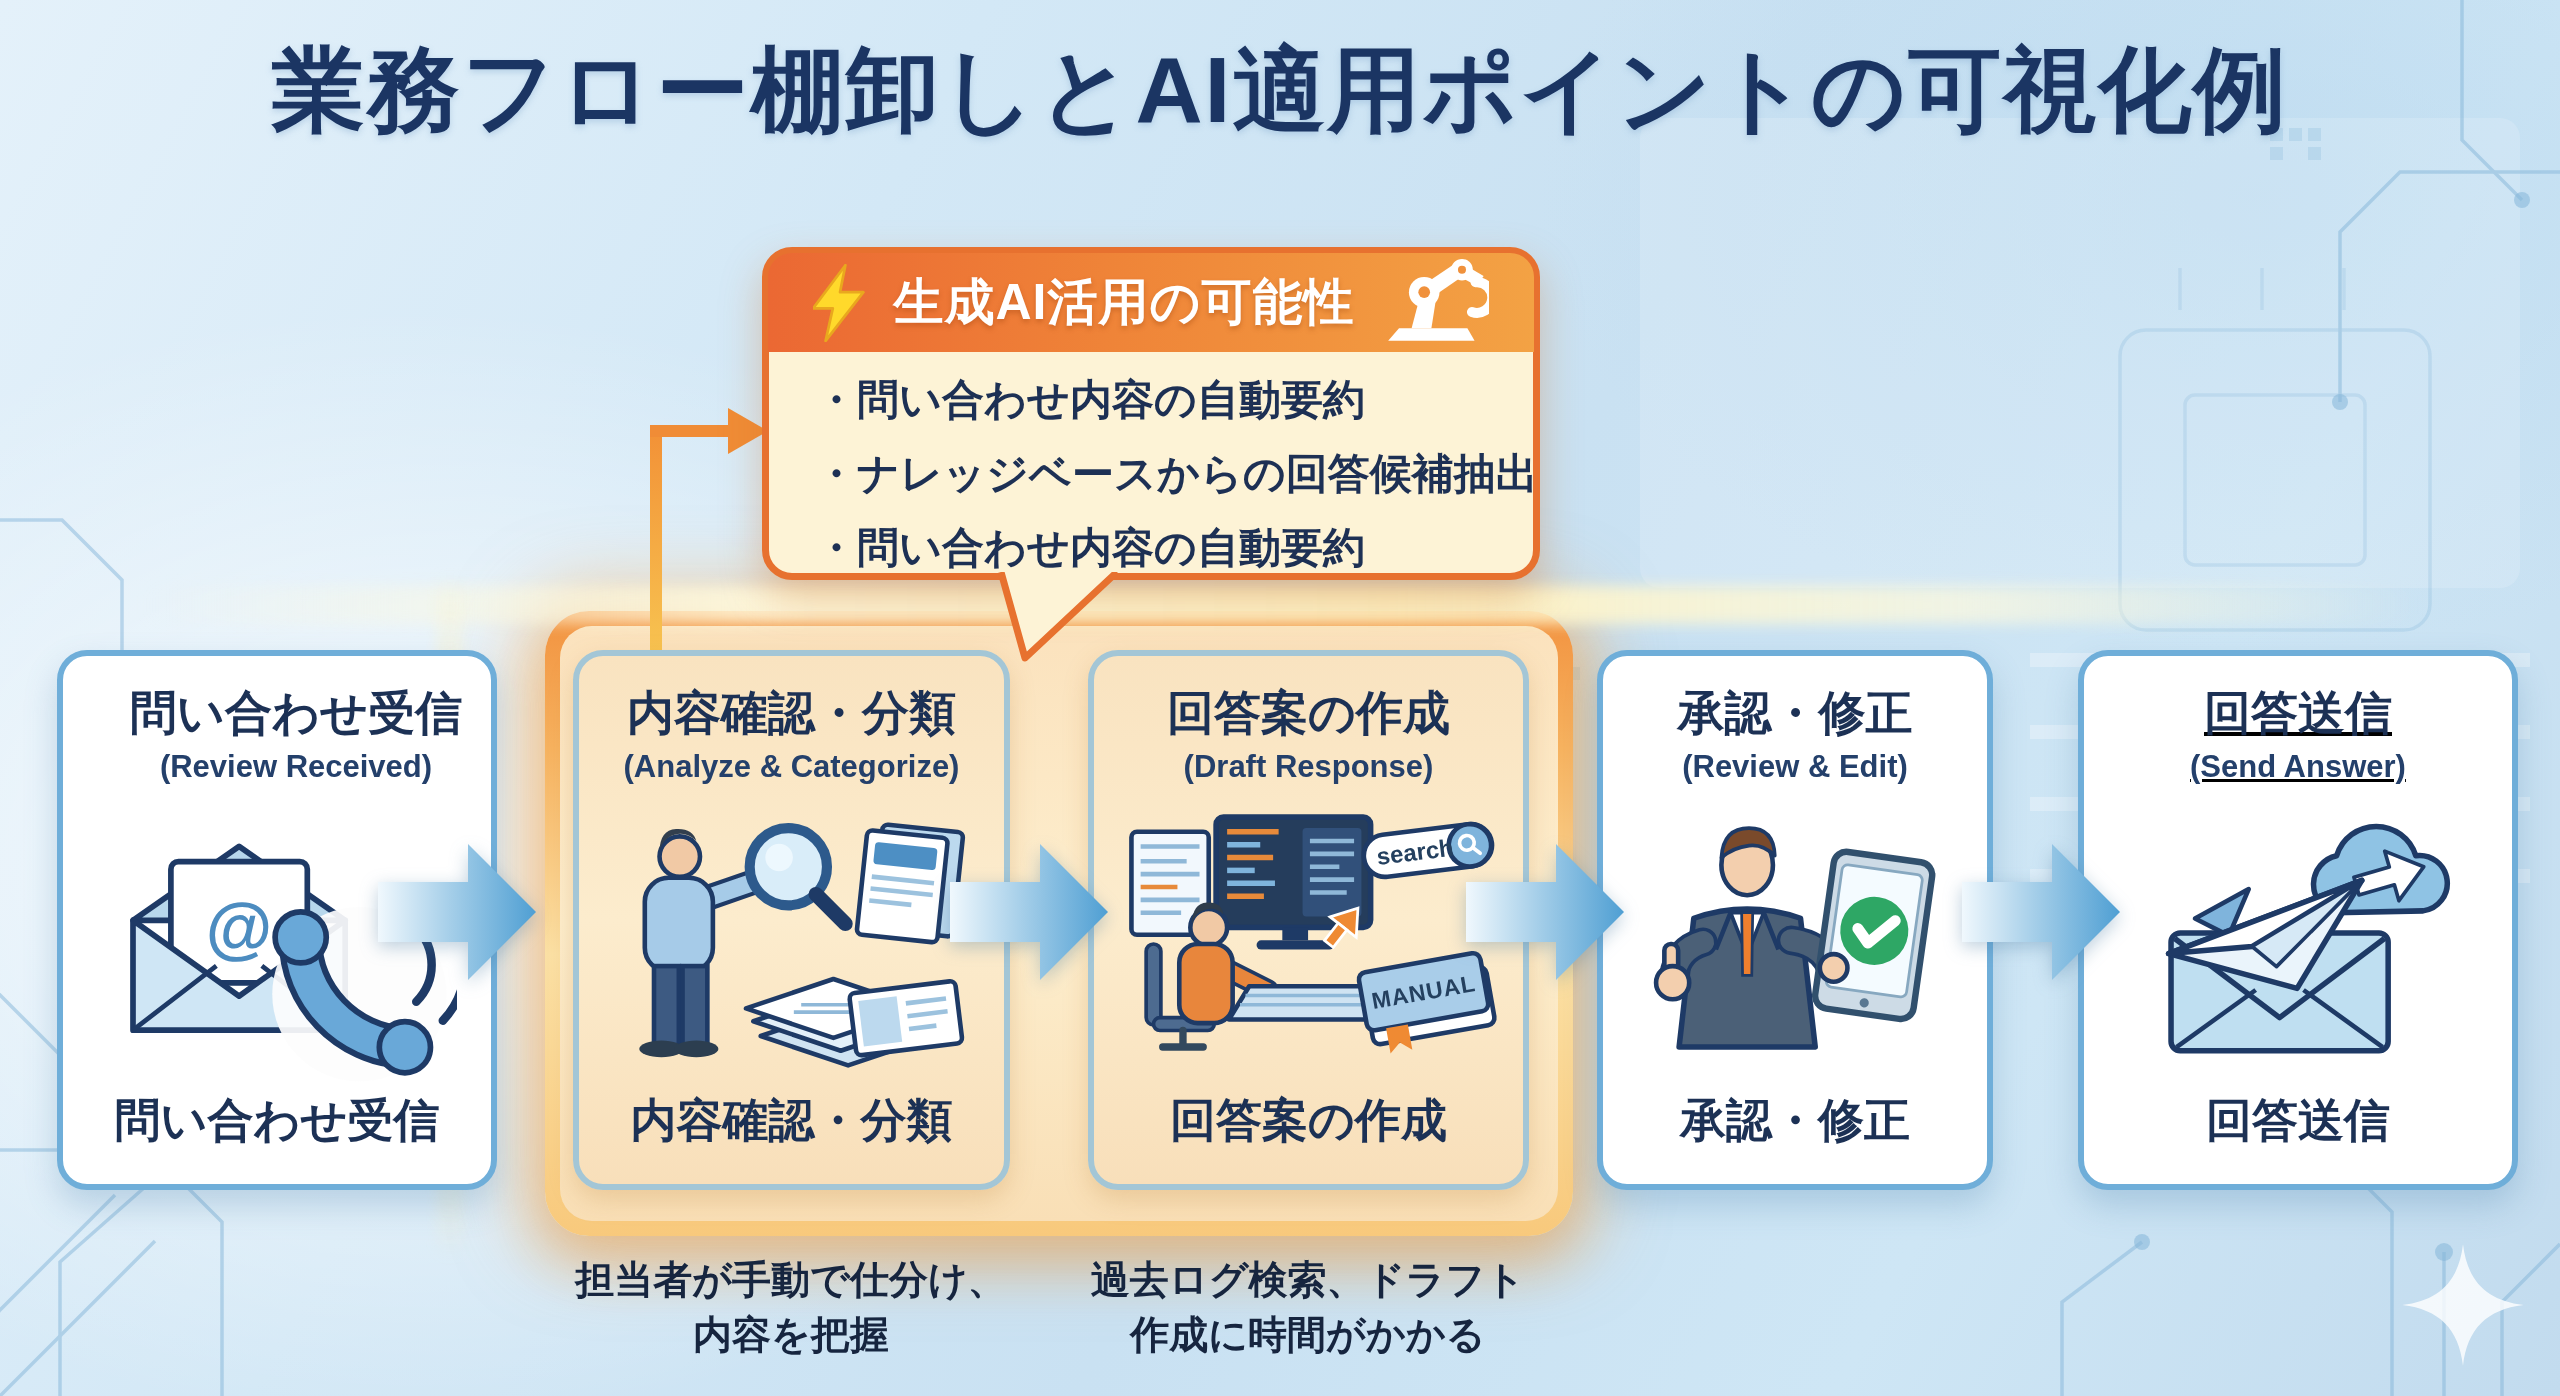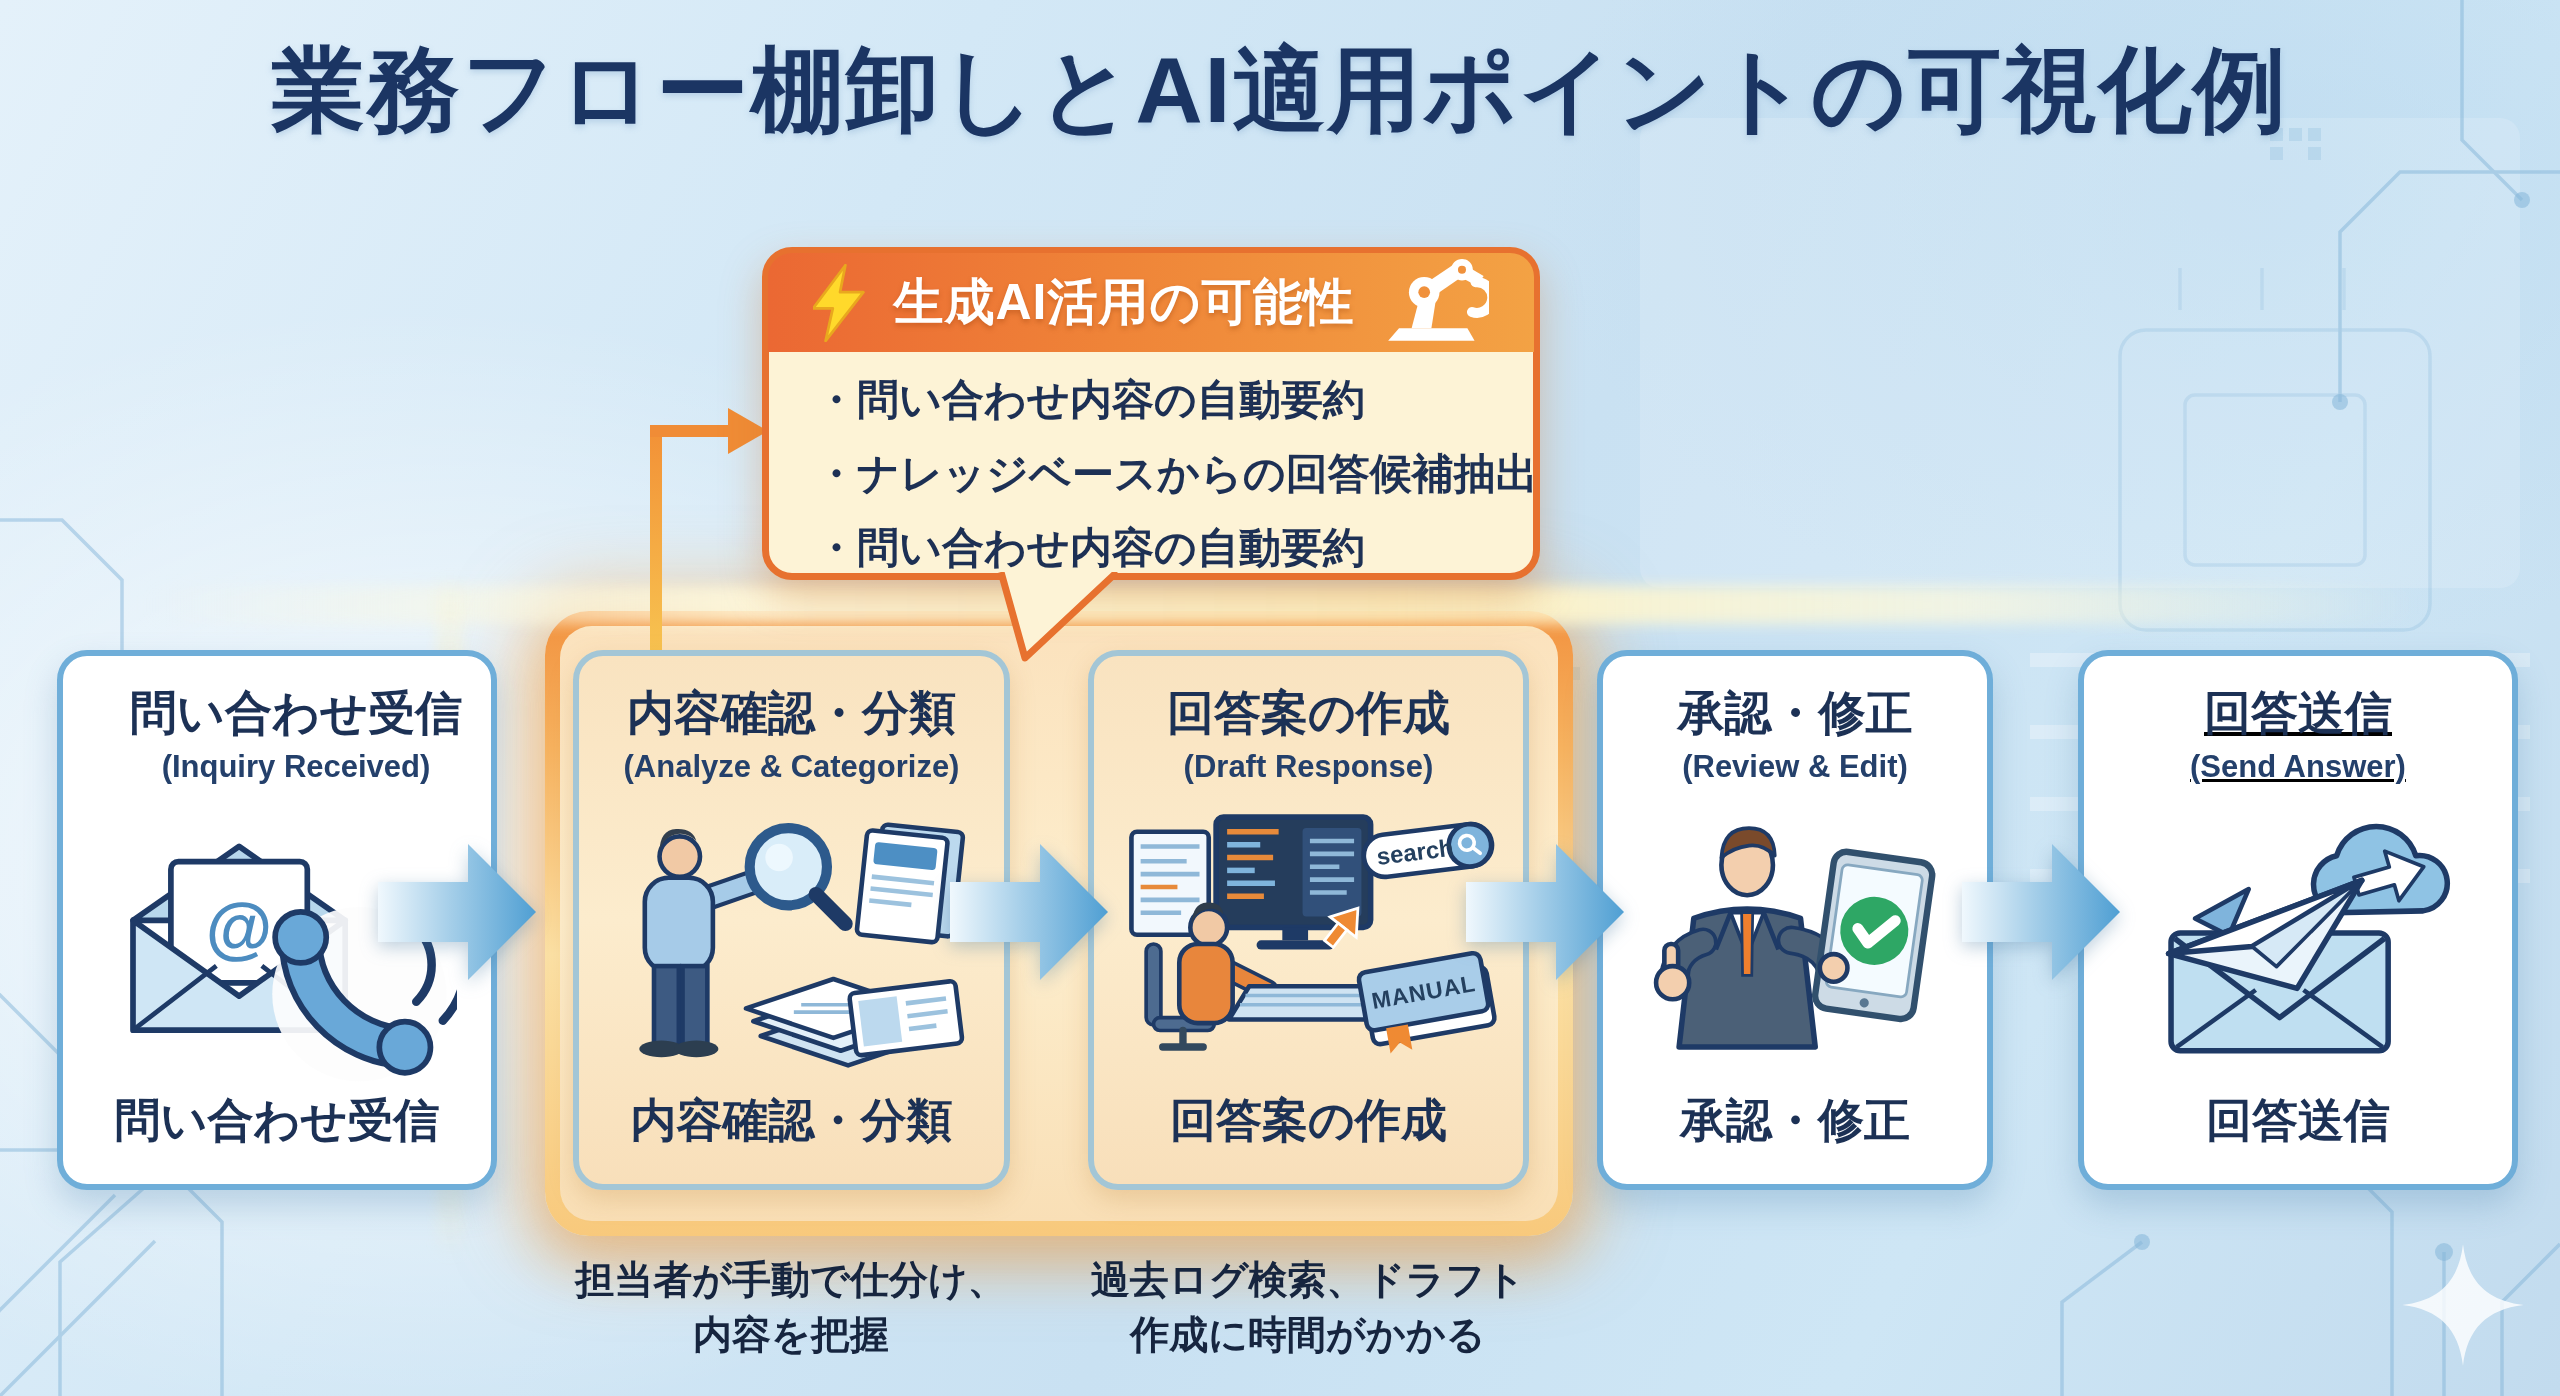--- a/index.html
+++ b/index.html
@@ -216,21 +216,21 @@
         <li>問い合わせ内容の自動要約</li>
       </ul>
     </div>
   </div>
   <svg class="callout-tail" width="130" height="96" viewBox="0 0 130 96">
     <path d="M6,0 L30,86 L122,0" fill="#fdf3d6" stroke="#e7712f" stroke-width="7" stroke-linejoin="round"></path>
   </svg>
 
   <div class="step-box" style="left:57px;width:440px;padding-left:38px;">
     <div class="step-title">問い合わせ受信</div>
-    <div class="step-sub">(Inquiry Received)</div>
+    <div class="step-sub">(Review Received)</div>
     <div class="step-illo">
       <svg width="360" height="276" viewBox="0 0 380 290">
         <polygon points="38,120 150,42 262,120" fill="#b7d7ec" stroke="#1e3a66" stroke-width="6" stroke-linejoin="round"></polygon>
         <rect x="78" y="58" width="144" height="128" rx="8" fill="#ffffff" stroke="#1e3a66" stroke-width="6"></rect>
         <text x="150" y="152" font-size="72" font-weight="bold" fill="#4c8cc0" text-anchor="middle">@</text>
         <path d="M38,120 L38,236 L262,236 L262,120 L150,200 Z" fill="#cfe6f5" stroke="#1e3a66" stroke-width="6" stroke-linejoin="round"></path>
         <path d="M38,236 L126,168 M262,236 L174,168" stroke="#1e3a66" stroke-width="5"></path>
         <g transform="translate(225,120)">
           <circle cx="52" cy="78" r="92" fill="#fdfdfd" opacity="0.92"></circle>
           <path d="M-10,18 C-12,80 40,132 100,134" fill="none" stroke="#1e3a66" stroke-width="46" stroke-linecap="round"></path>

